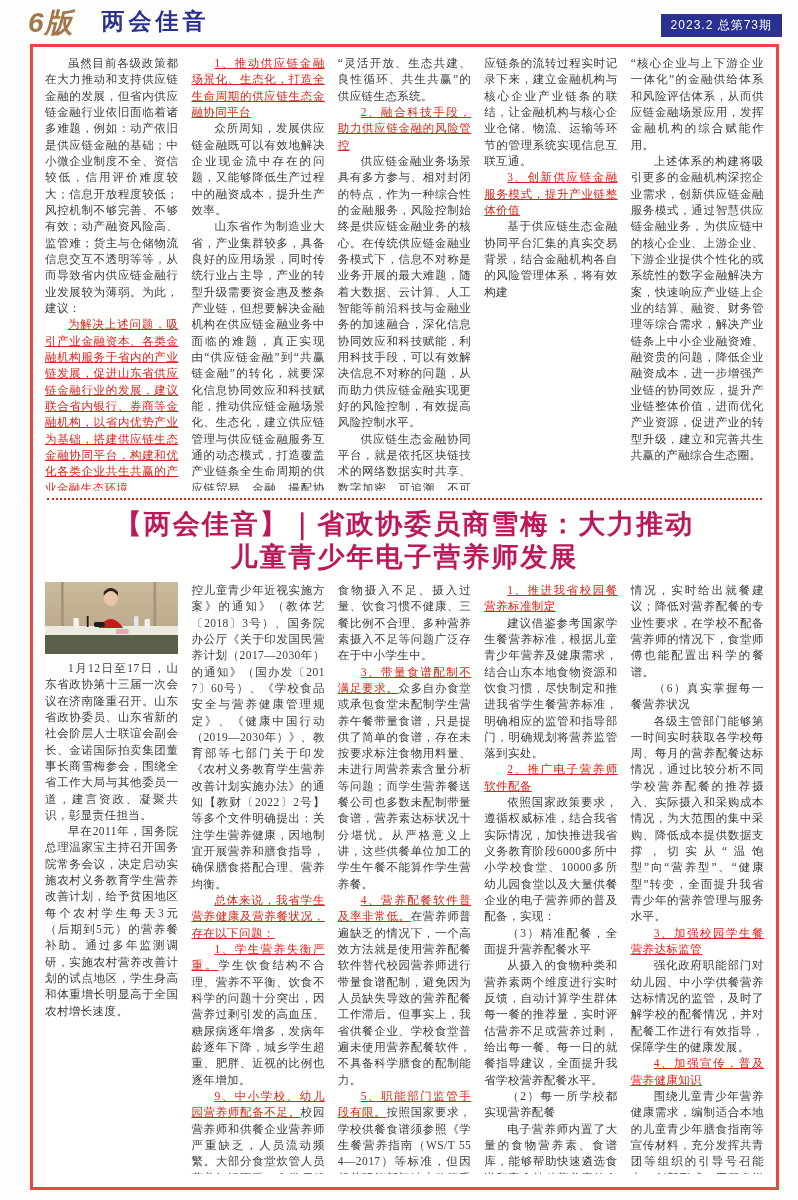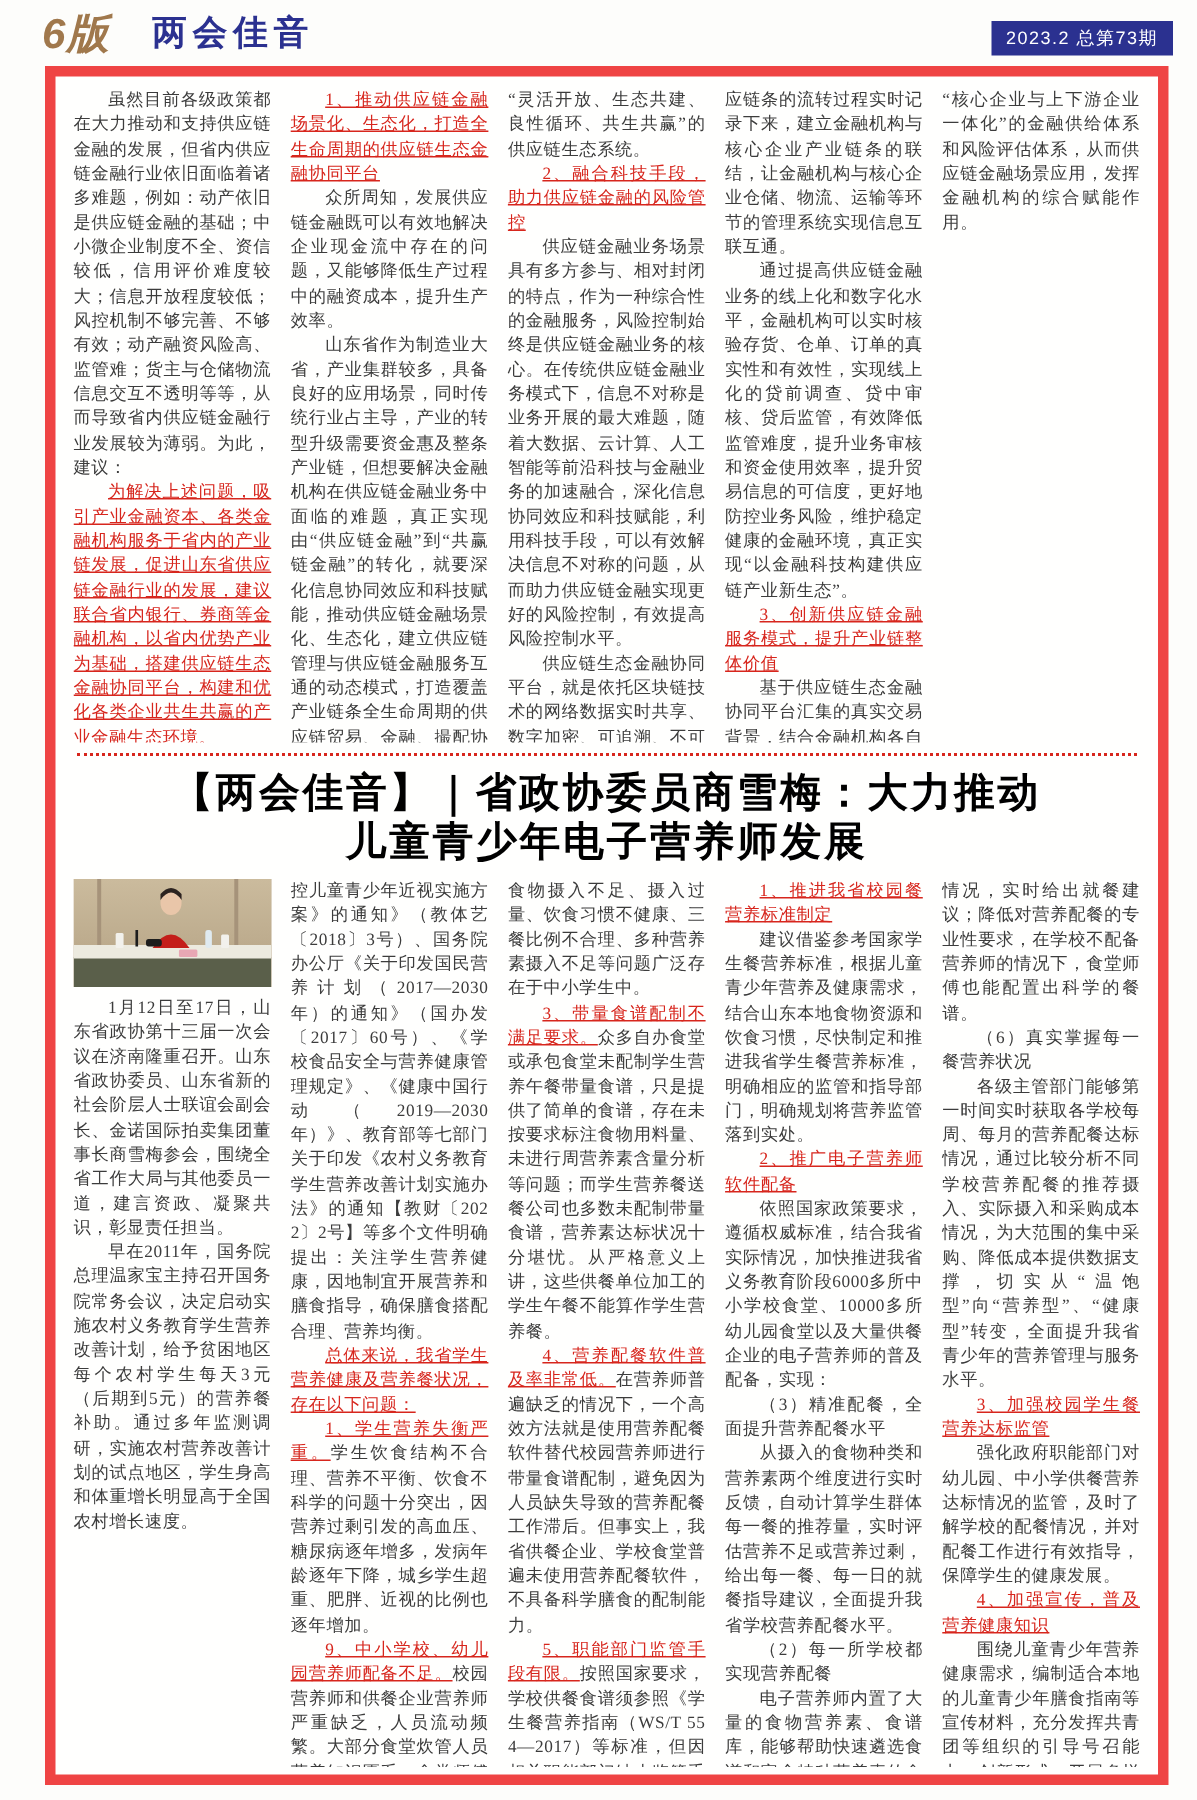--- a/index.html
+++ b/index.html
@@ -20,36 +20,36 @@
     font-family:"Liberation Sans","DejaVu Sans",sans-serif;
   }
   .issue-badge {
     position:absolute; right:2px; top:10px; background:#2b3190; color:#ffffff;
     font-size:12px; padding:3px 10px; letter-spacing:1px;
     font-family:"Liberation Sans","DejaVu Sans",sans-serif;
   }
   
   .content-box {
     position:absolute; top:44px; left:30px; width:749px; height:1146px;
-    border:7px solid #ef4444; box-sizing:border-box; background:#fffffe;
+    border:3px solid #ef4444; box-sizing:border-box; background:#fffffe;
     padding:8px 12px 10px;
   }
   .cols { display:flex; gap:13px; }
   .col { flex:1 1 0; min-width:0; text-align:justify; }
   .para {
     margin:0; font-size:11.5px; line-height:1.42; color:#3c3c3c;
     text-indent:2em; letter-spacing:0.4px; word-break:break-all;
   }
   .para.noindent { text-indent:0; }
   .run-red { color:#d7261d;text-decoration:underline; }
   .run-black { color:#3c3c3c; }
   .top-cols { height:436px; overflow:hidden; }
   .dotted-divider { border-top:2px dotted #d7261d; margin:7px 2px 8px; }
   .headline {
-    text-align:center; color:#000000; font-weight:bold;
+    text-align:center; color:#be185d; font-weight:bold;
     font-family:"Liberation Sans","DejaVu Sans",sans-serif;
   }
   .headline-line { font-size:27px; line-height:1.22; letter-spacing:2px; }
   .bottom-cols { margin-top:8px; height:592px; overflow:hidden; }
   .photo { width:100%; height:72px; margin-bottom:6px; background:#c2b195; }
   .photo svg { display:block; width:100%; height:100%; }
 </style>
 </head>
 <body>
 
@@ -73,26 +73,26 @@
           <p class="para"><span class="run-black">山东省作为制造业大省，产业集群较多，具备良好的应用场景，同时传统行业占主导，产业的转型升级需要资金惠及整条产业链，但想要解决金融机构在供应链金融业务中面临的难题，真正实现由“供应链金融”到“共赢链金融”的转化，就要深化信息协同效应和科技赋能，推动供应链金融场景化、生态化，建立供应链管理与供应链金融服务互通的动态模式，打造覆盖产业链条全生命周期的供应链贸易、金融、撮配协同平台，从而建立</span></p>
         </div>
       <div class="col">
           <p class="para noindent"><span class="run-black">“灵活开放、生态共建、良性循环、共生共赢”的供应链生态系统。</span></p>
           <p class="para"><span class="run-red">2、融合科技手段，助力供应链金融的风险管控</span></p>
           <p class="para"><span class="run-black">供应链金融业务场景具有多方参与、相对封闭的特点，作为一种综合性的金融服务，风险控制始终是供应链金融业务的核心。在传统供应链金融业务模式下，信息不对称是业务开展的最大难题，随着大数据、云计算、人工智能等前沿科技与金融业务的加速融合，深化信息协同效应和科技赋能，利用科技手段，可以有效解决信息不对称的问题，从而助力供应链金融实现更好的风险控制，有效提高风险控制水平。</span></p>
           <p class="para"><span class="run-black">供应链生态金融协同平台，就是依托区块链技术的网络数据实时共享、数字加密、可追溯、不可篡改等独特功能，将债权在供</span></p>
         </div>
       <div class="col">
           <p class="para noindent"><span class="run-black">应链条的流转过程实时记录下来，建立金融机构与核心企业产业链条的联结，让金融机构与核心企业仓储、物流、运输等环节的管理系统实现信息互联互通。</span></p>
-          <p class="para"><span class="run-black">通过提高供应链金融业务的线上化和数字化水平，金融机构可以实时核验存货、仓单、订单的真实性和有效性，实现线上化的贷前调查、贷中审核、贷后监管，有效降低监管难度，提升业务审核和资金使用效率，提升贸易信息的可信度，更好地防控业务风险，维护稳定健康的金融环境，真正实现“以金融科技构建供应链产业新生态”。</span></p>
           <p class="para"><span class="run-red">3、创新供应链金融服务模式，提升产业链整体价值</span></p>
           <p class="para"><span class="run-black">基于供应链生态金融协同平台汇集的真实交易背景，结合金融机构各自的风险管理体系，将有效构建</span></p>
         </div>
       <div class="col">
           <p class="para noindent"><span class="run-black">“核心企业与上下游企业一体化”的金融供给体系和风险评估体系，从而供应链金融场景应用，发挥金融机构的综合赋能作用。</span></p>
+          <p class="para"><span class="run-black">上述体系的构建将吸引更多的金融机构深挖企业需求，创新供应链金融服务模式，通过智慧供应链金融业务，为供应链中的核心企业、上游企业、下游企业提供个性化的或系统性的数字金融解决方案，快速响应产业链上企业的结算、融资、财务管理等综合需求，解决产业链条上中小企业融资难、融资贵的问题，降低企业融资成本，进一步增强产业链的协同效应，提升产业链整体价值，进而优化产业资源，促进产业的转型升级，建立和完善共生共赢的产融综合生态圈。</span></p>
         </div>
     </div>
 
     <div class="dotted-divider"></div>
 
     <div class="headline">
       <div class="headline-line">【两会佳音】｜省政协委员商雪梅：大力推动</div>
       <div class="headline-line">儿童青少年电子营养师发展</div>
     </div>
 

